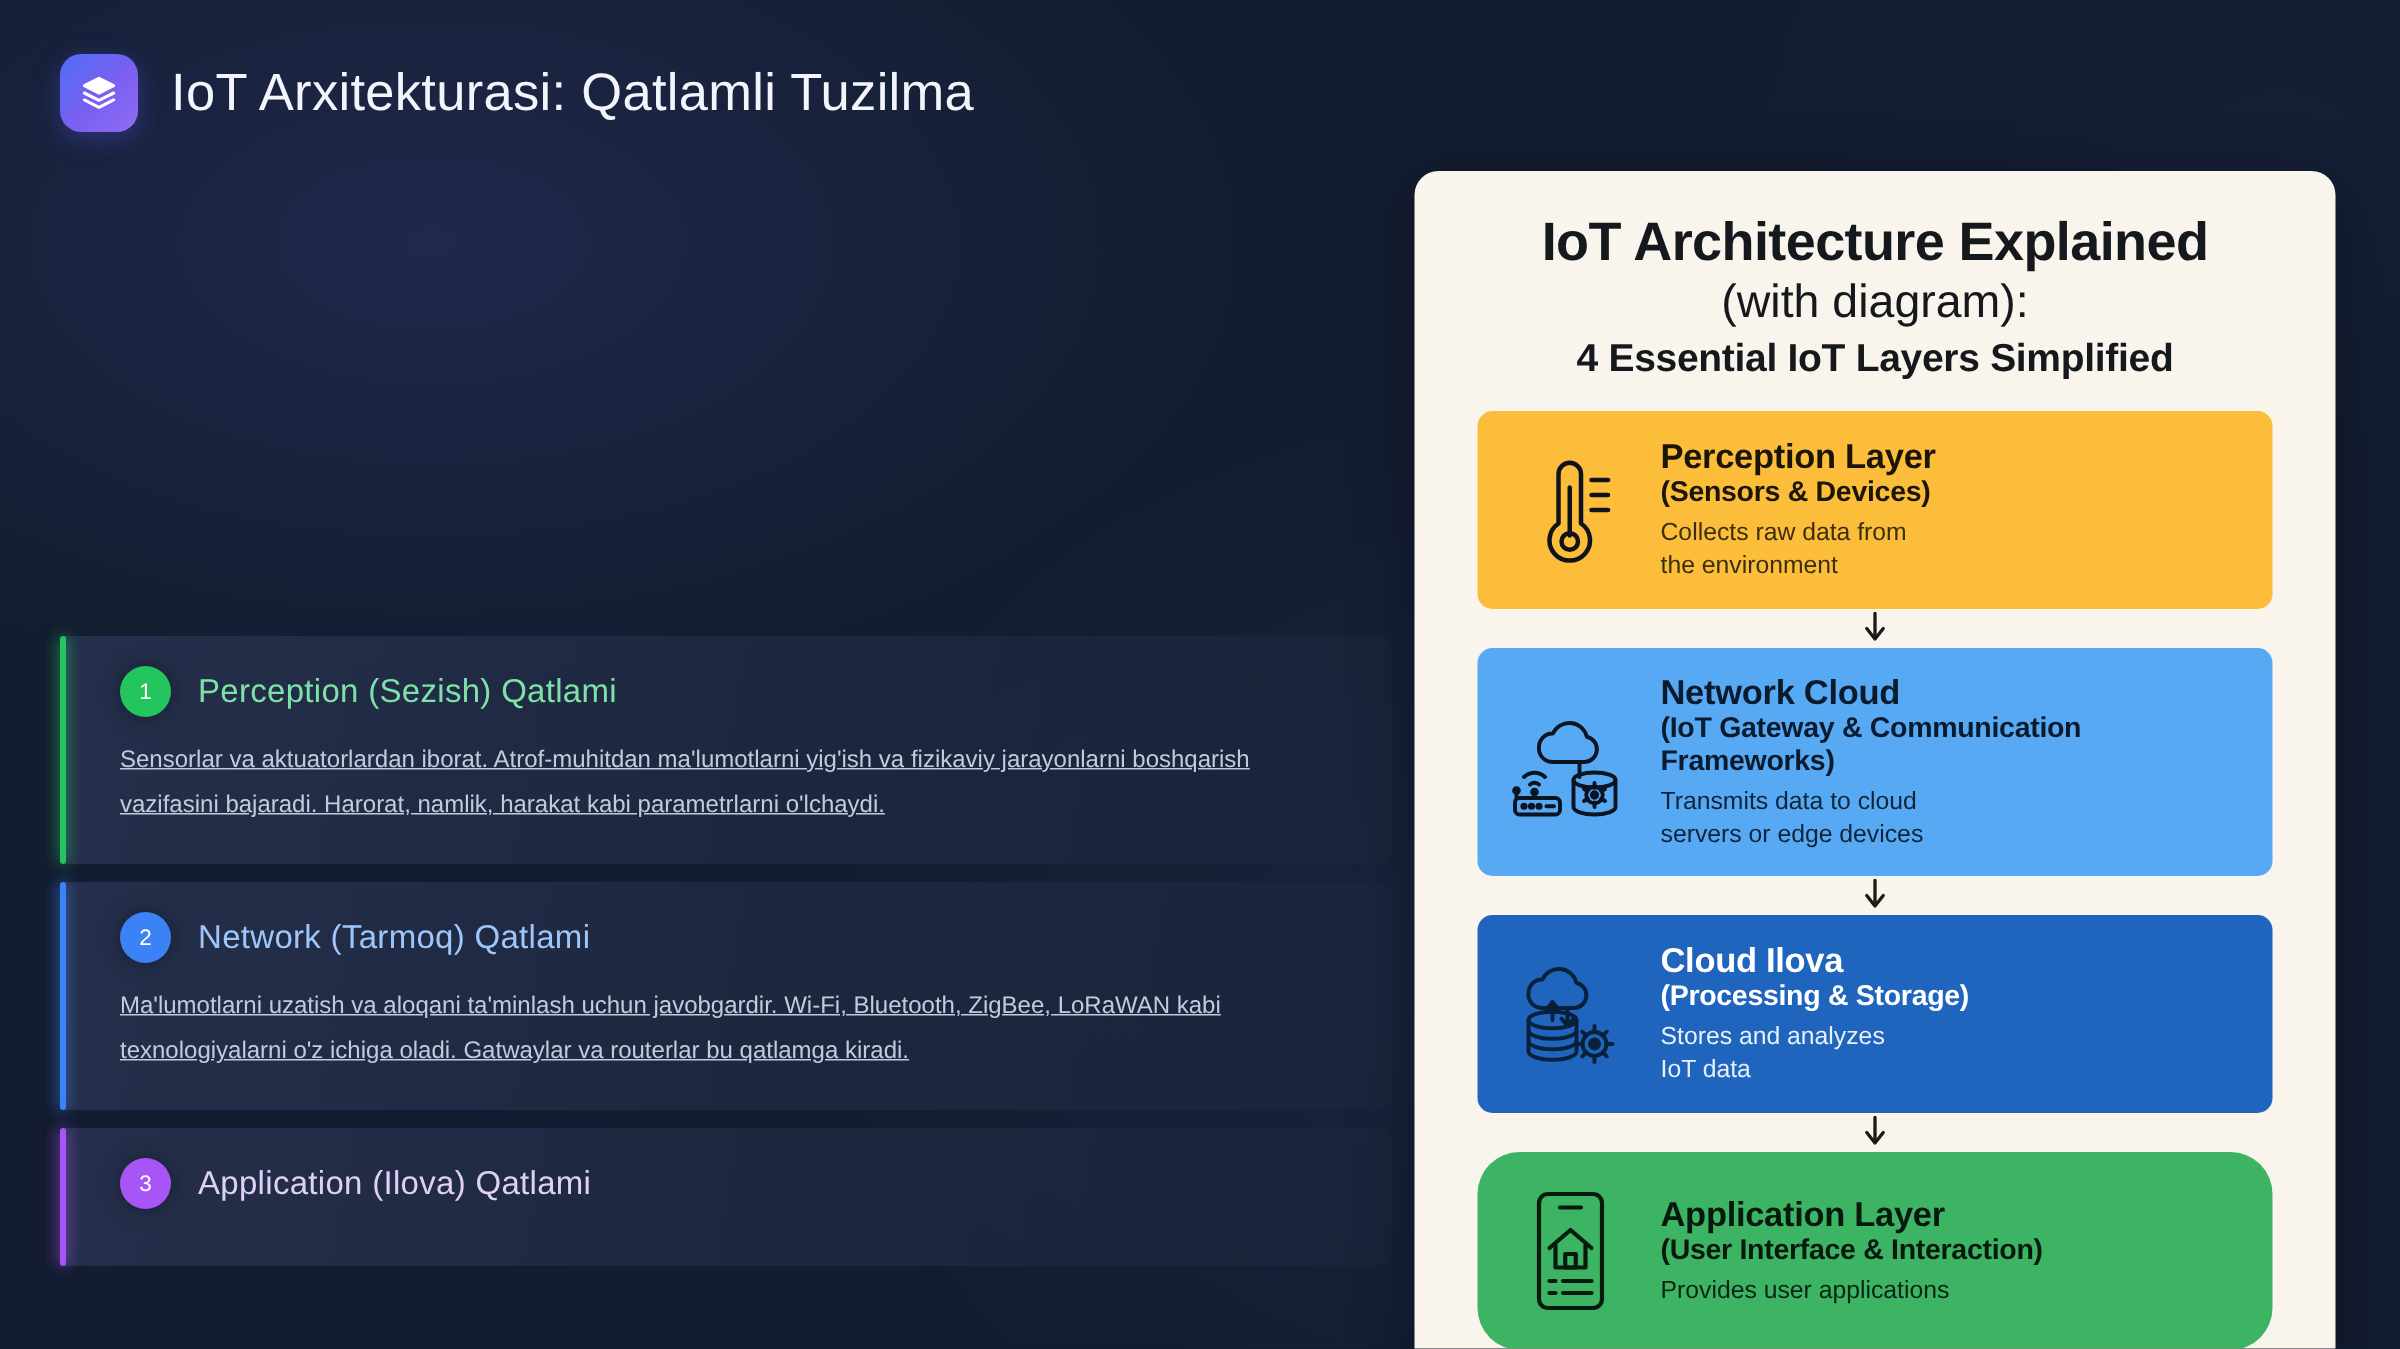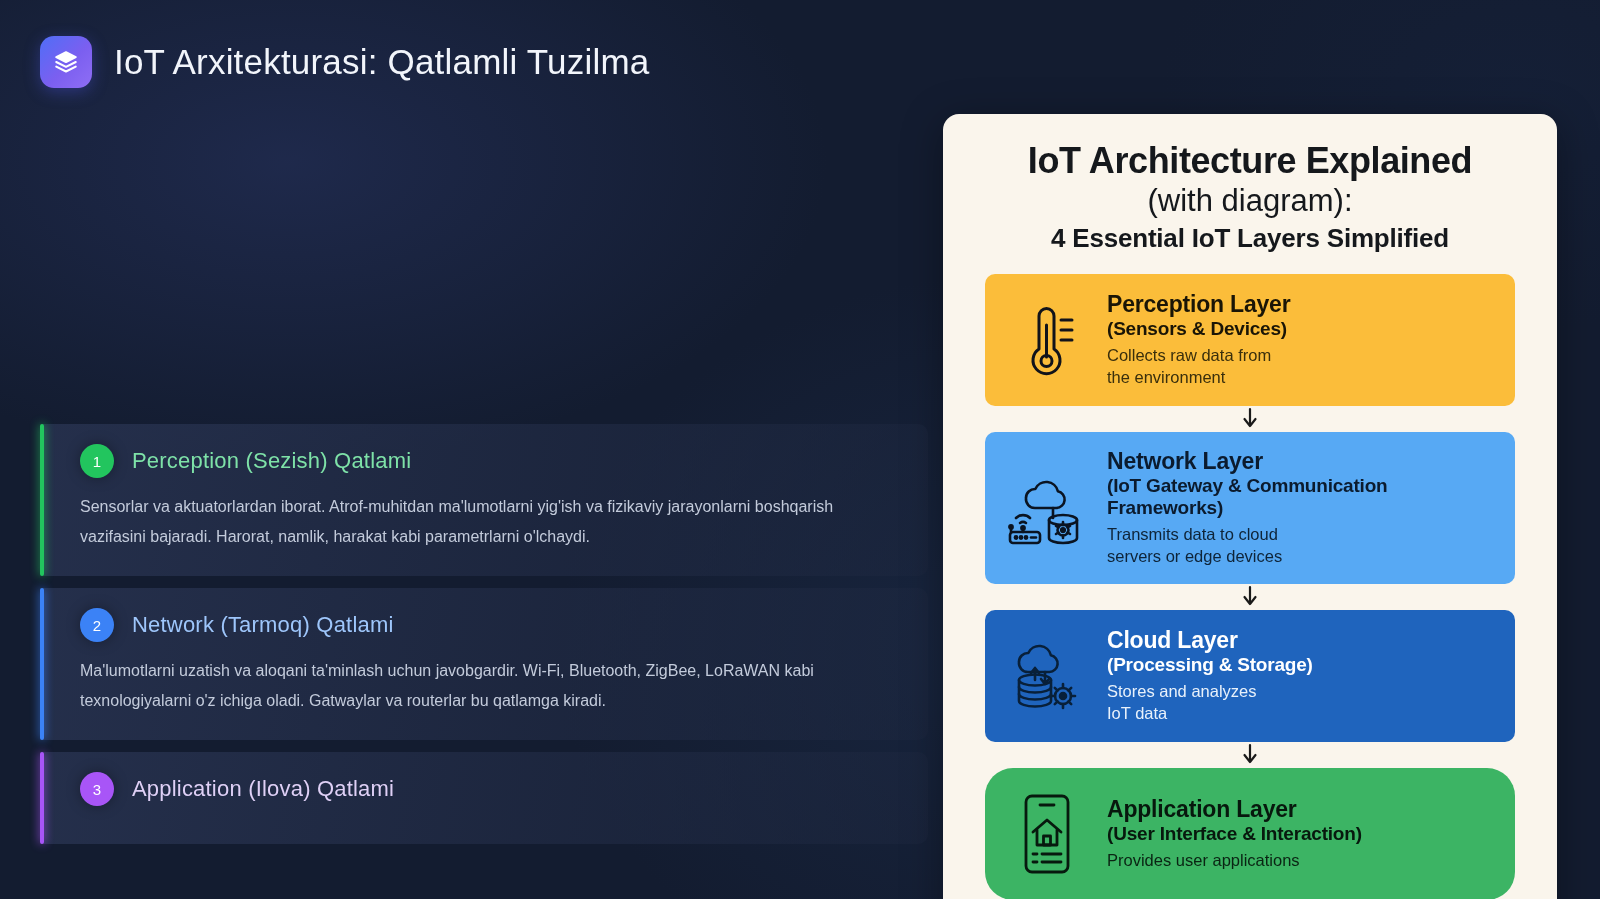--- a/index.html
+++ b/index.html
@@ -105,20 +105,21 @@
     font-size: 22px;
     font-weight: 400;
     color: var(--accent-text);
     letter-spacing: 0.2px;
   }
   .lc-desc {
     font-size: 16px;
     line-height: 1.88;
     color: #c3cbdb;
     max-width: 820px;
+    text-decoration: underline;
   }
 
   
   .info-panel {
     position: absolute;
     left: 943px;
     top: 114px;
     width: 614px;
     height: 900px;
     background: #faf5ec;
@@ -300,21 +301,21 @@
           <circle cx="57" cy="60" r="1.8" fill="#0a1422"></circle>
           <line x1="57" y1="52" x2="57" y2="55"></line>
           <line x1="57" y1="65" x2="57" y2="68"></line>
           <line x1="50" y1="56" x2="52.5" y2="57.5"></line>
           <line x1="61.5" y1="62.5" x2="64" y2="64"></line>
           <line x1="50" y1="64" x2="52.5" y2="62.5"></line>
           <line x1="61.5" y1="57.5" x2="64" y2="56"></line>
         </svg>
       </div>
       <div class="stage-text">
-        <div class="stage-name" style="color:#0b1b2e;">Network Layer</div>
+        <div class="stage-name" style="color:#0b1b2e;">Network Cloud</div>
         <div class="stage-sub" style="color:#0b1b2e;">(IoT Gateway &amp; Communication Frameworks)</div>
         <div class="stage-desc" style="color:#0e2438;">Transmits data to cloud
 servers or edge devices</div>
       </div>
     </div>
 
     <div class="arrow">
       <svg width="20" height="24" viewBox="0 0 20 24" fill="none" stroke="#1a1a1a" stroke-width="2.2" stroke-linecap="round" stroke-linejoin="round">
         <line x1="10" y1="2" x2="10" y2="17"></line>
         <path d="M4.5 12 L10 19 L15.5 12"></path>
@@ -337,21 +338,21 @@
           <line x1="56" y1="66" x2="56" y2="70"></line>
           <line x1="44" y1="58" x2="48" y2="58"></line>
           <line x1="64" y1="58" x2="68" y2="58"></line>
           <line x1="47.8" y1="49.8" x2="50.6" y2="52.6"></line>
           <line x1="61.4" y1="63.4" x2="64.2" y2="66.2"></line>
           <line x1="47.8" y1="66.2" x2="50.6" y2="63.4"></line>
           <line x1="61.4" y1="52.6" x2="64.2" y2="49.8"></line>
         </svg>
       </div>
       <div class="stage-text">
-        <div class="stage-name" style="color:#ffffff;">Cloud Layer</div>
+        <div class="stage-name" style="color:#ffffff;">Cloud Ilova</div>
         <div class="stage-sub" style="color:#ffffff;">(Processing &amp; Storage)</div>
         <div class="stage-desc" style="color:#e8f1fb;">Stores and analyzes
 IoT data</div>
       </div>
     </div>
 
     <div class="arrow">
       <svg width="20" height="24" viewBox="0 0 20 24" fill="none" stroke="#1a1a1a" stroke-width="2.2" stroke-linecap="round" stroke-linejoin="round">
         <line x1="10" y1="2" x2="10" y2="17"></line>
         <path d="M4.5 12 L10 19 L15.5 12"></path>

